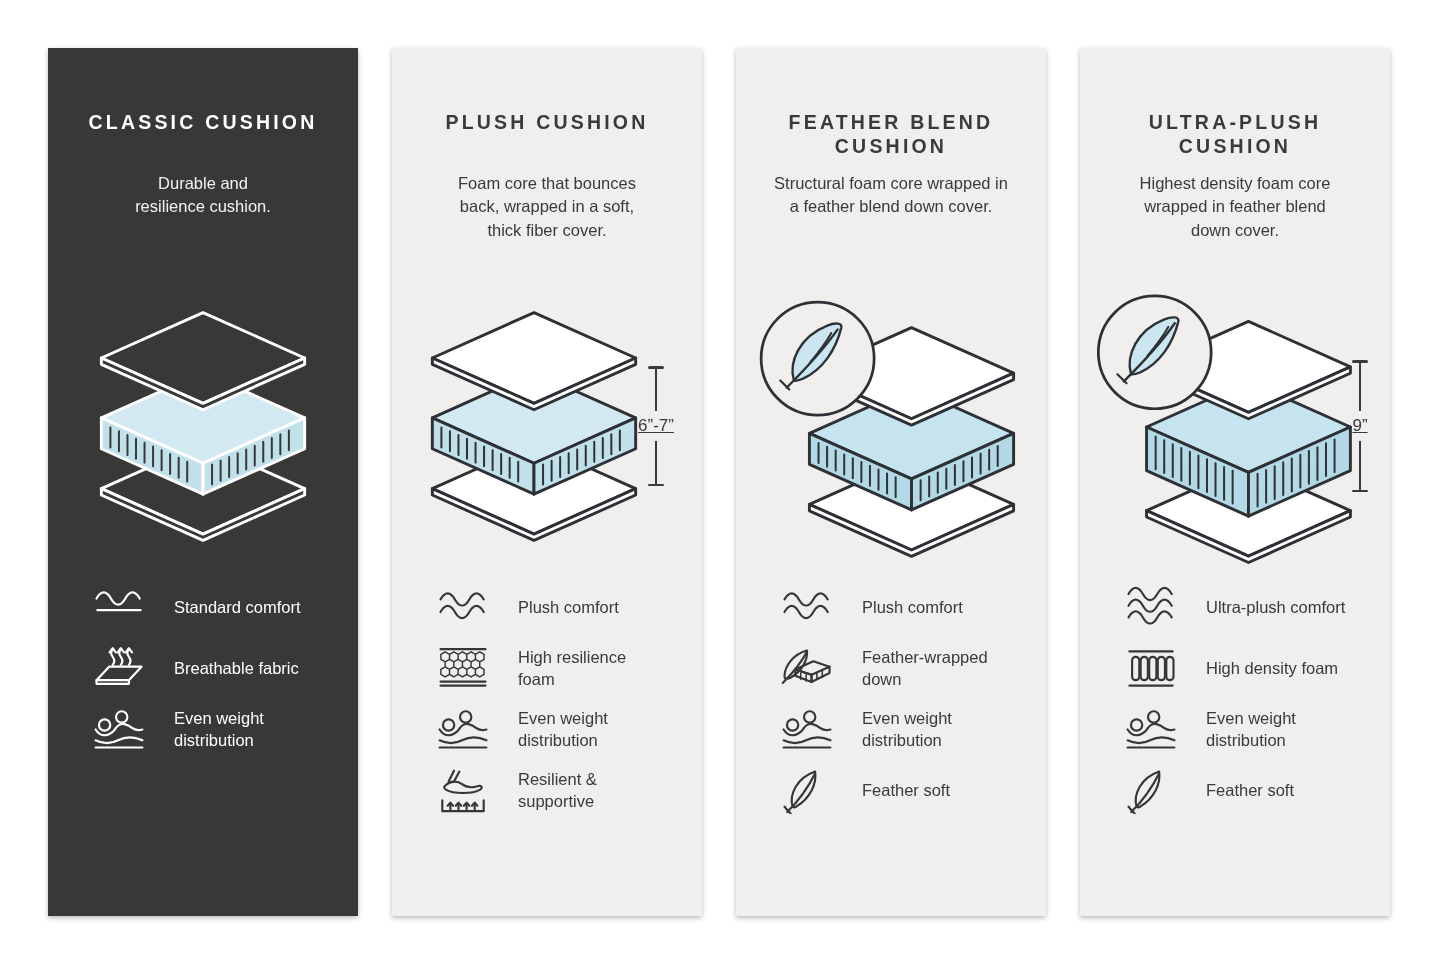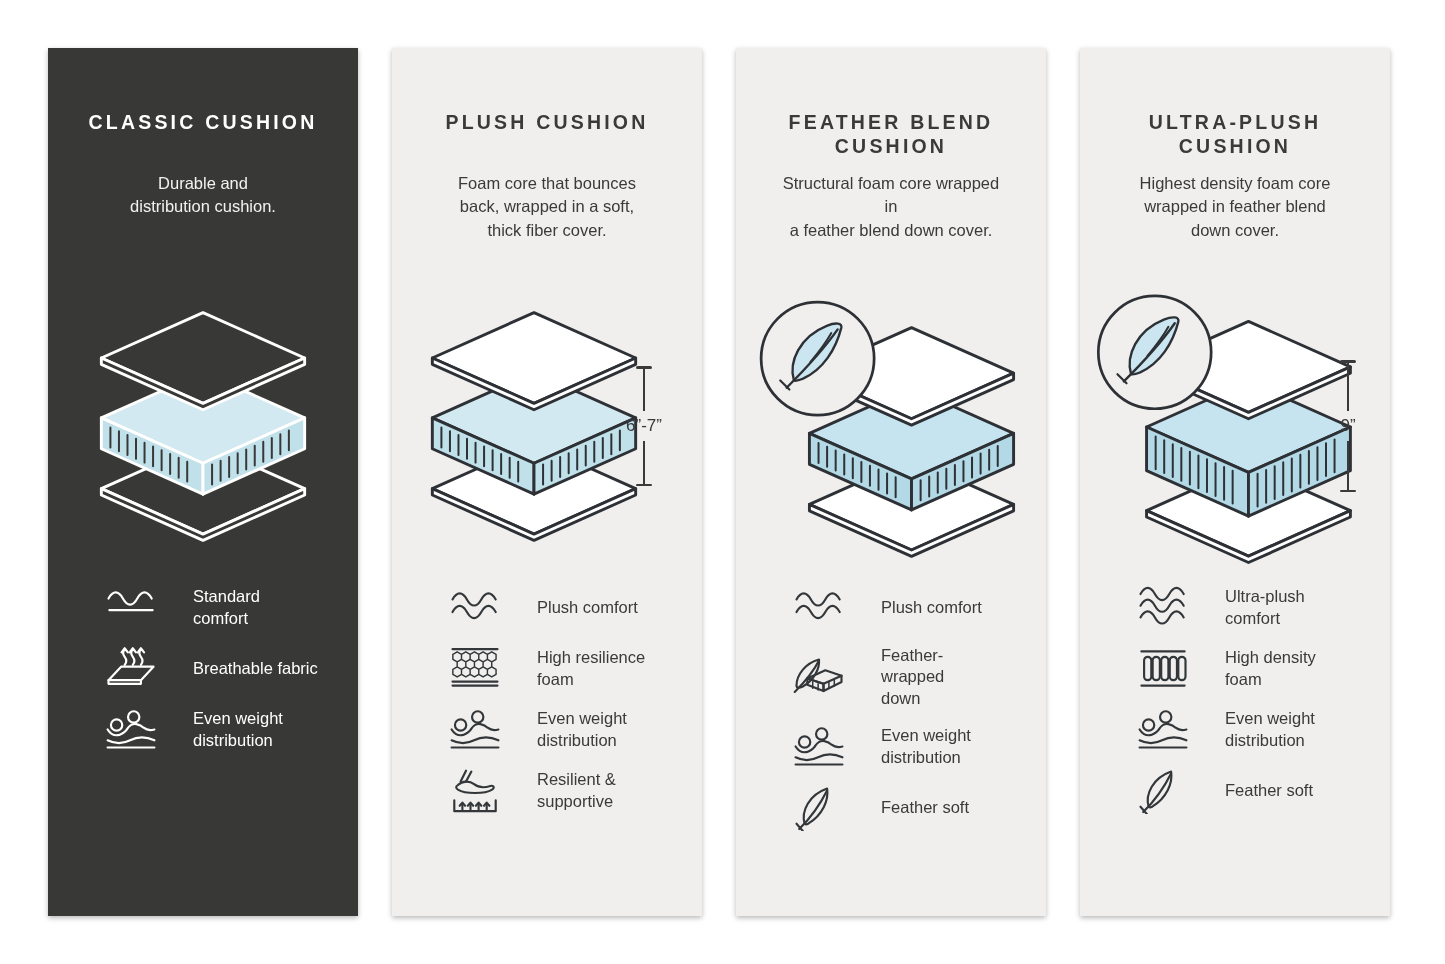--- a/index.html
+++ b/index.html
@@ -1,47 +1,47 @@
 <!DOCTYPE html>
 <html><head>
 <meta charset="utf-8">
 <style>
   * { box-sizing: border-box; margin: 0; padding: 0; }
   body { background:#ffffff; font-family:"Liberation Sans", sans-serif; }
   .stage { width:1445px; height:964px; background:#ffffff; display:flex; gap:34px; padding:48px 48px; overflow:hidden; }
-  .panel { width:310px; height:868px; background:#f0efee; box-shadow:0 2px 5px rgba(0,0,0,.28); padding:42px 40px 0; display:flex; flex-direction:column; color:#3a3a3a; }
+  .panel { width:310px; height:868px; background:#f0efee; box-shadow:0 2px 5px rgba(0,0,0,.28); padding:42px 28px 0; display:flex; flex-direction:column; color:#3a3a3a; }
   .panel.dark { background:#383836; color:#ffffff; }
   .title { font-size:19.5px; font-weight:bold; letter-spacing:3.2px; text-align:center; line-height:1.25; white-space:pre-line; min-height:62px; margin-top:20px; }
   .desc { font-size:16.5px; line-height:1.42; text-align:center; white-space:pre-line; min-height:106px; }
   .panel.dark .desc { color:#f2f2f2; }
   .illus { height:296px; position:relative; display:flex; align-items:center; justify-content:center; }
   .illus-svg { line-height:0; }
   .p2 .illus-svg { margin-right:26px; }
   .p4 .illus-svg { margin-right:14px; }
   .measure { position:absolute; top:50%; transform:translateY(-50%); display:flex; flex-direction:column; align-items:center; color:#3a3a3a; }
   .m2 { right:0px; height:120px; }
   .m4 { right:-6px; height:132px; }
   .measure .cap { width:16px; height:2.5px; background:currentColor; border-radius:2px; flex:none; }
   .measure .seg { width:2.5px; flex:1; background:currentColor; }
-  .measure .lbl { font-size:17px; padding:5px 0; white-space:nowrap; }
+  .measure .lbl { font-size:17px; padding:5px 0; white-space:nowrap;text-decoration:underline; }
   .features { list-style:none; margin-top:10px; }
-  .feature { display:flex; align-items:center; gap:33px; min-height:46px; margin-bottom:14px; padding-left:14px; }
+  .feature { display:flex; align-items:center; gap:26px; min-height:46px; margin-bottom:14px; padding-left:14px; }
   .ficon { width:58px; flex:none; display:flex; justify-content:center; color:#33373a; }
   .panel.dark .ficon { color:#ffffff; }
   .flabel { font-size:16.5px; line-height:1.3; white-space:pre-line; }
 </style>
 </head>
 <body>
 
 <div class="stage">
 
   <section class="panel dark p1">
     <h2 class="title">CLASSIC CUSHION</h2>
     <p class="desc">Durable and
-distribution cushion.</p>
+resilience cushion.</p>
     <div class="illus">
       <div class="illus-svg"><svg viewBox="0 0 260 263" width="236" height="239" fill="none">
             <g stroke="#ffffff" stroke-width="3.2" stroke-linejoin="round" stroke-linecap="round">
               <path d="M130 150 L242 200 L130 250 L18 200 Z" fill="#383836"></path>
               <path d="M18 200 L130 250 L242 200 L242 207 L130 257 L18 207 Z" fill="#383836"></path>
             </g>
             <g stroke="#ffffff" stroke-width="3.2" stroke-linejoin="round" stroke-linecap="round">
               <path d="M130 72 L242 122 L130 172 L18 122 Z" fill="#d3e9f1"></path>
               <path d="M18 122 L18 156 L130 206 L130 172 Z" fill="#c0e0ea"></path>
               <path d="M242 122 L242 156 L130 206 L130 172 Z" fill="#c0e0ea"></path>

